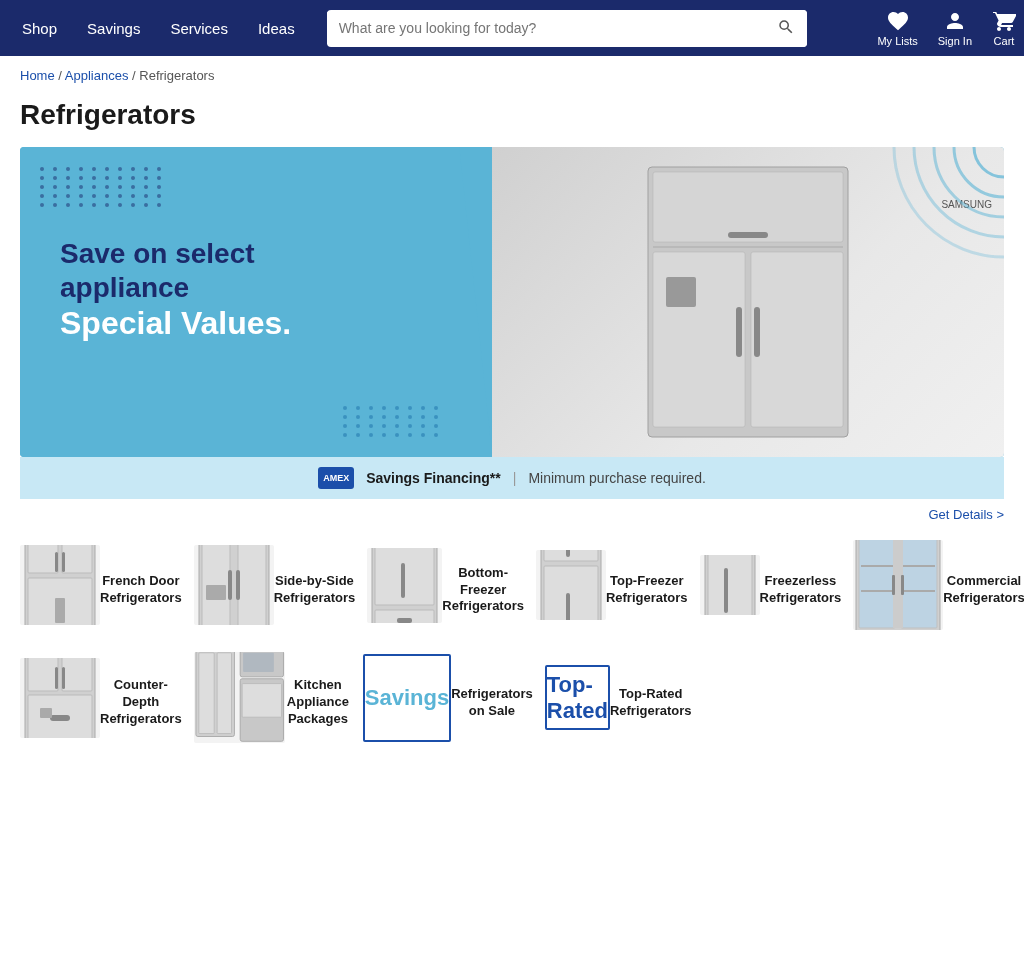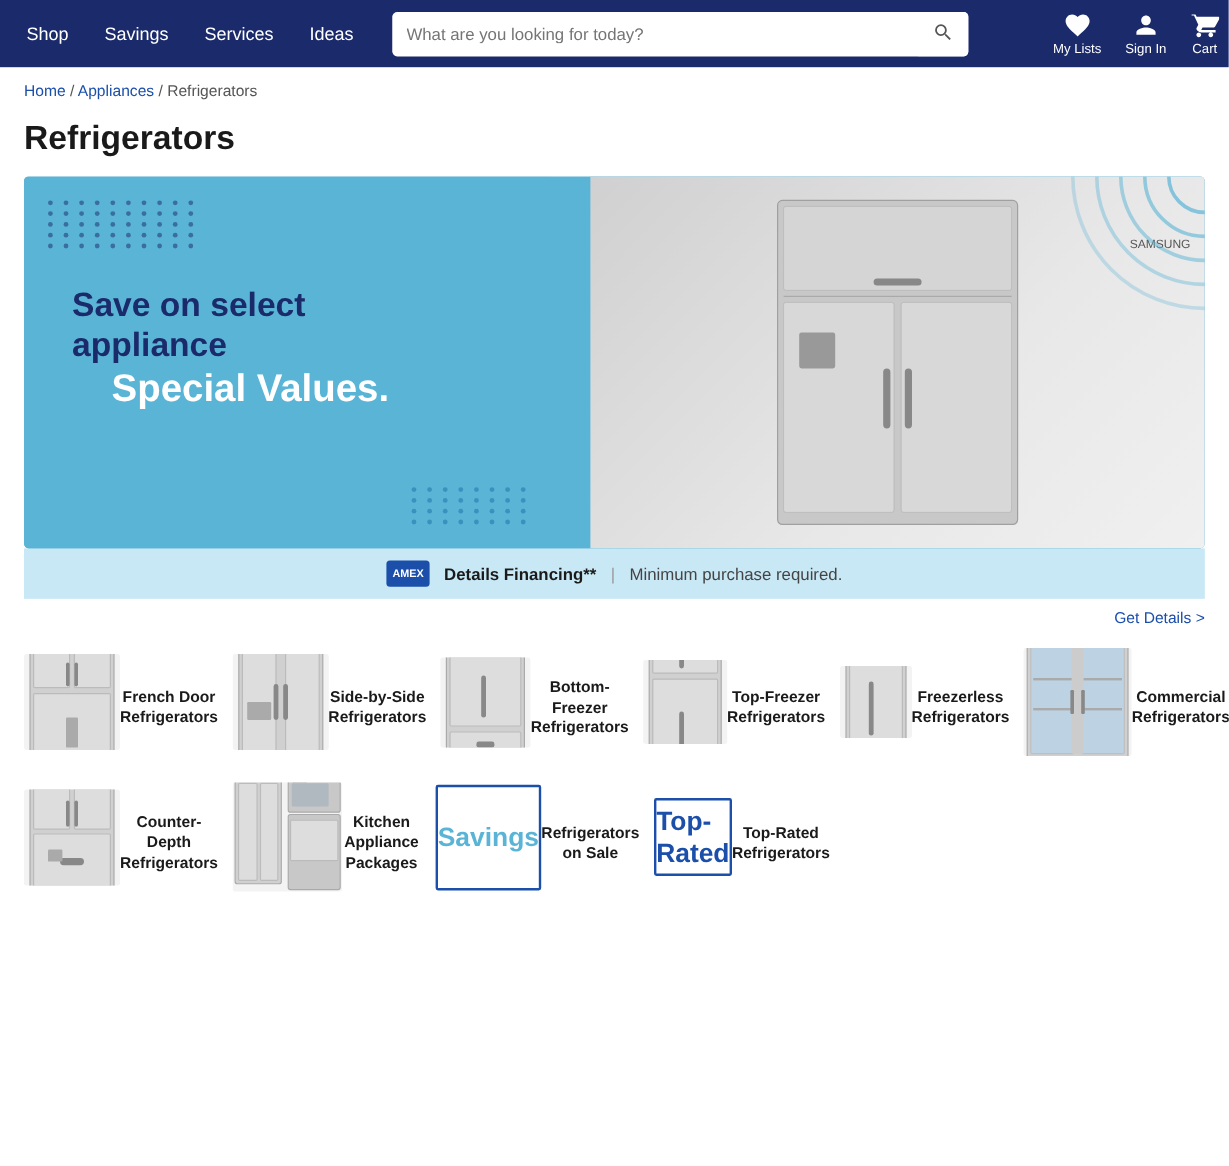--- a/index.html
+++ b/index.html
@@ -151,21 +151,21 @@
         <div style="width:4px;height:4px;background:#1b2a6b;border-radius:50%;"></div>
         <div style="width:4px;height:4px;background:#1b2a6b;border-radius:50%;"></div>
         <div style="width:4px;height:4px;background:#1b2a6b;border-radius:50%;"></div>
         <div style="width:4px;height:4px;background:#1b2a6b;border-radius:50%;"></div>
         <div style="width:4px;height:4px;background:#1b2a6b;border-radius:50%;"></div>
         <div style="width:4px;height:4px;background:#1b2a6b;border-radius:50%;"></div>
         <div style="width:4px;height:4px;background:#1b2a6b;border-radius:50%;"></div>
     </div>
     <div style="font-size:28px;font-weight:700;color:#1b2a6b;line-height:1.2;position:relative;z-index:2;">Save on select</div>
     <div style="font-size:28px;font-weight:700;color:#1b2a6b;line-height:1.2;position:relative;z-index:2;">appliance</div>
-    <div style="font-size:32px;font-weight:900;color:#fff;line-height:1.2;margin-bottom:24px;position:relative;z-index:2;margin-left:33px;">Special Values.</div>
+    <div style="font-size:32px;font-weight:900;color:#fff;line-height:1.2;margin-bottom:24px;position:relative;z-index:2;">Special Values.</div>
 
     <div style="position:absolute; bottom:20px; right:50px; display:grid; grid-template-columns: repeat(8,8px); gap:5px; opacity:0.5;">
       <div style="width:4px;height:4px;background:#1b6fa8;border-radius:50%;"></div>
         <div style="width:4px;height:4px;background:#1b6fa8;border-radius:50%;"></div>
         <div style="width:4px;height:4px;background:#1b6fa8;border-radius:50%;"></div>
         <div style="width:4px;height:4px;background:#1b6fa8;border-radius:50%;"></div>
         <div style="width:4px;height:4px;background:#1b6fa8;border-radius:50%;"></div>
         <div style="width:4px;height:4px;background:#1b6fa8;border-radius:50%;"></div>
         <div style="width:4px;height:4px;background:#1b6fa8;border-radius:50%;"></div>
         <div style="width:4px;height:4px;background:#1b6fa8;border-radius:50%;"></div>
@@ -226,21 +226,21 @@
       <circle cx="130" cy="0" r="90" fill="none" stroke="#5ab4d6" stroke-width="3" opacity="0.4"></circle>
       <circle cx="130" cy="0" r="110" fill="none" stroke="#5ab4d6" stroke-width="3" opacity="0.3"></circle>
     </svg>
   </div>
 </div>
 
 <div class="financing-bar" style="margin:0 20px;">
   <div class="amex-icon">
     <span>AMEX</span>
   </div>
-  <span class="financing-text">Details Financing**</span>
+  <span class="financing-text">Savings Financing**</span>
   <span class="financing-divider">|</span>
   <span class="financing-sub">Minimum purchase required.</span>
 </div>
 
 <div class="get-details-row">
   <a class="get-details">Get Details &gt;</a>
 </div>
 
 <div class="grid-all">
 

